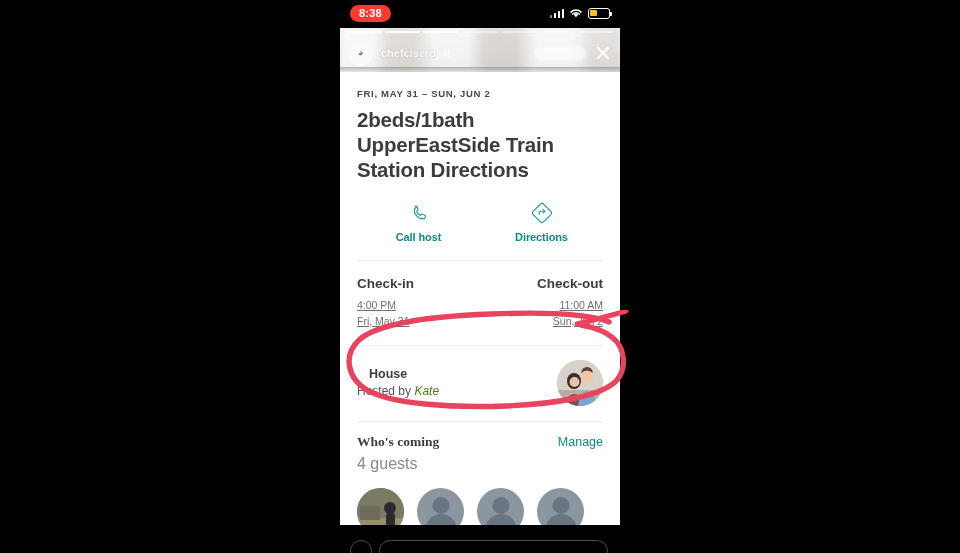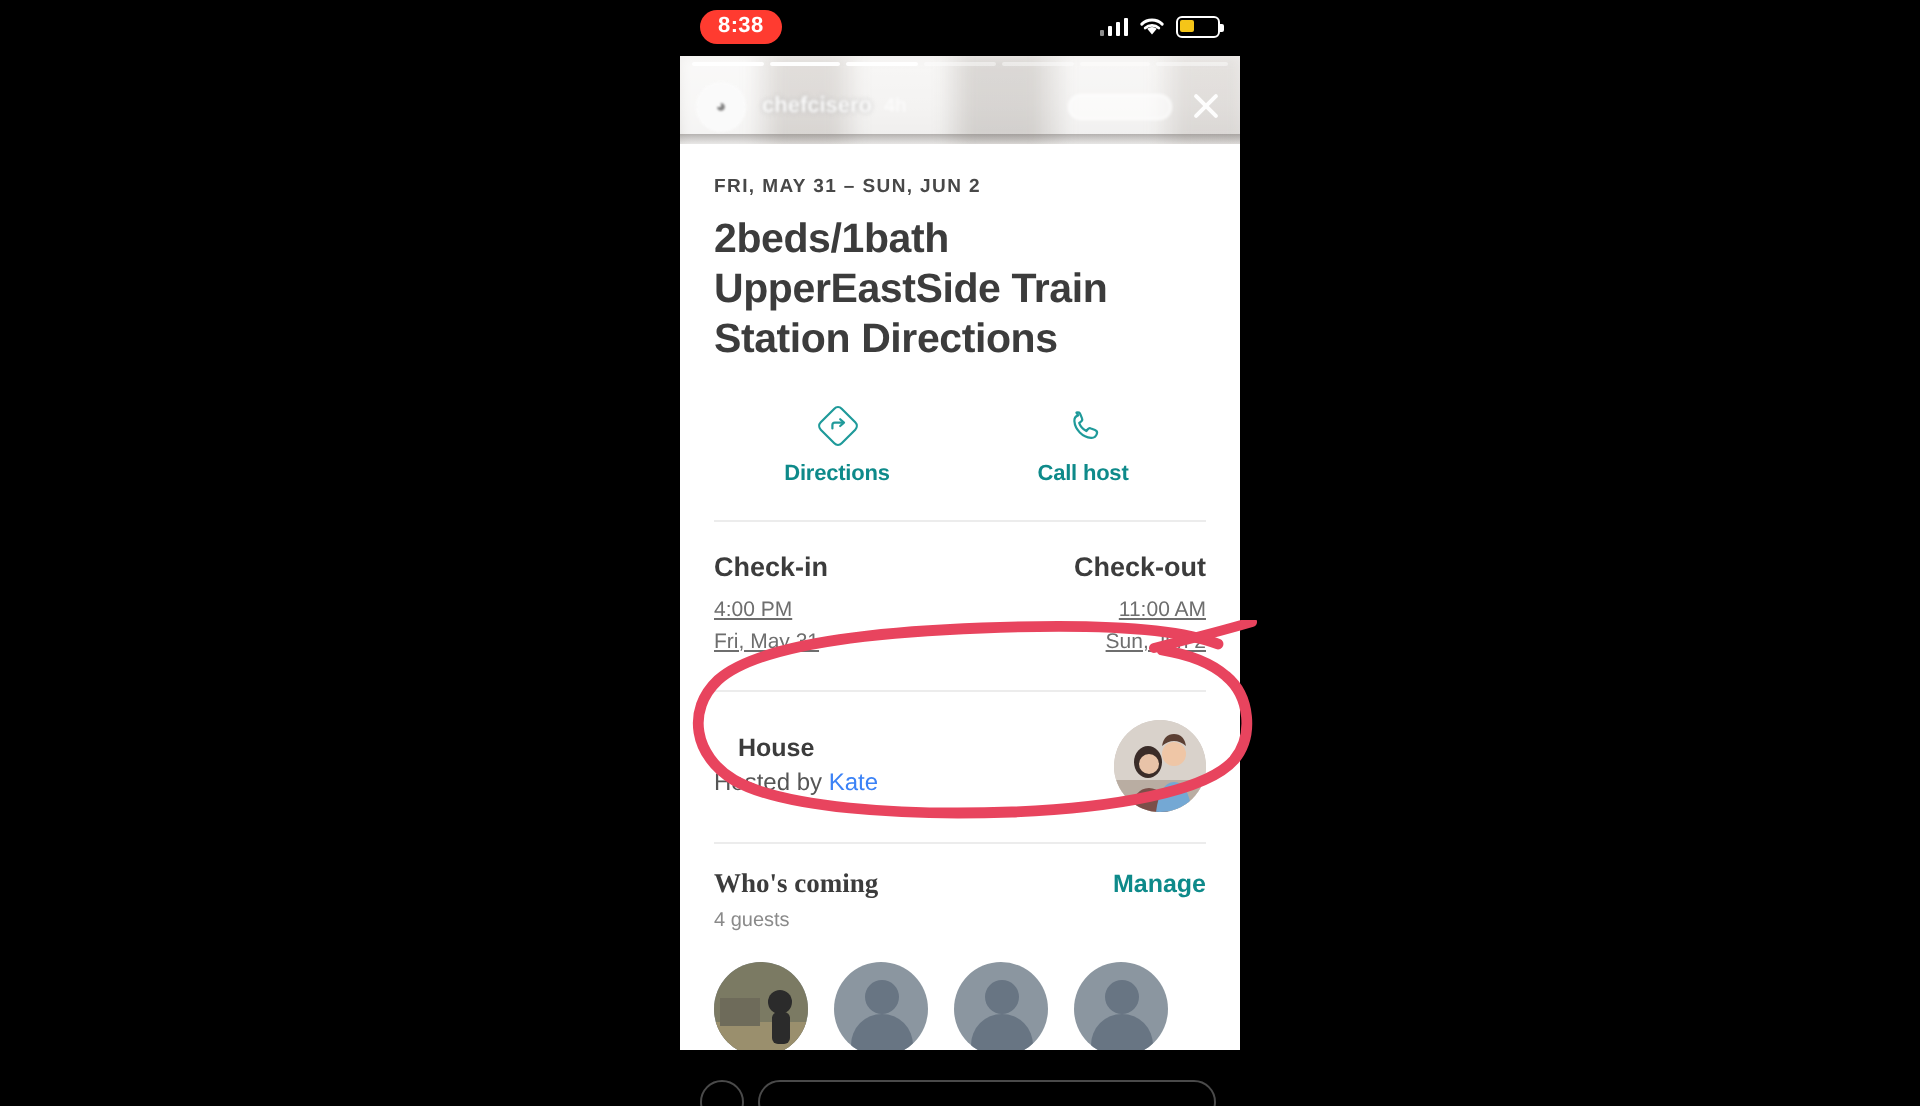--- a/index.html
+++ b/index.html
@@ -134,31 +134,31 @@
     font-size: 13.5px; font-weight: bold; color: #3c3c3c; margin-bottom: 7px;
   }
   .stay p { font-size: 10.5px; color: #6e6e6e; line-height: 1.45; text-decoration: underline; }
 
   .host-sec {
     display: flex; align-items: center; padding: 14px 0 15px; position: relative;
   }
   .host-txt { flex: 1; }
   .host-txt .h1 { font-size: 12.5px; font-weight: bold; color: #3c3c3c; padding-left: 12px; }
   .host-txt .h2 { font-size: 12px; color: #555; margin-top: 3px; }
-  .host-txt .h2 a { color: #3b82f6; text-decoration: none; }
+  .host-txt .h2 a { color: #4d7c0f; text-decoration: none; font-style: italic; }
   .host-pic {
     width: 46px; height: 46px; border-radius: 50%; flex: none; overflow: hidden;
     background: #cfc6c0;
   }
 
   .guests-sec { padding: 12px 0 0; }
   .guests-top { display: flex; align-items: baseline; }
   .guests-top h3 { font-size: 13.5px; font-weight: bold; color: #3c3c3c; flex: 1; font-family: Liberation Serif, serif; }
-  .manage { font-size: 12.5px; color: #0e8a8a; text-decoration: none; font-weight: bold; }
-  .gcount { font-size: 10px; color: #8a8a8a; margin-top: 5px; }
+  .manage { font-size: 12.5px; color: #0e8a8a; text-decoration: none; }
+  .gcount { font-size: 16px; color: #8a8a8a; margin-top: 5px; }
   .grow { display: flex; gap: 13px; margin-top: 15px; }
   .guest { width: 47px; text-align: center; }
   .gav {
     width: 47px; height: 47px; border-radius: 50%; overflow: hidden;
     background: #8b96a0; position: relative;
   }
   .gav.ph::before {
     content:""; position:absolute; left:50%; top:9px; width:17px; height:17px;
     transform: translateX(-50%); border-radius:50%; background:#687583;
   }
@@ -240,35 +240,35 @@
     <div class="body">
 
       <div class="dates">FRI, MAY 31 – SUN, JUN 2</div>
       <div class="title">2beds/1bath UpperEastSide Train Station Directions</div>
 
       <div class="actions">
 
         <div class="action">
           <div class="ic">
             <svg width="22" height="22" viewBox="0 0 22 22">
+              <path d="M7.2 4.3 c1.1-.5 1.7.1 2 .9 l.8 2c.3.7.1 1.2-.5 1.6l-.9.6c.5 1.6 1.9 3.2 3.6 4.1l.7-.9c.4-.5.9-.7 1.6-.4l2 .8c.8.3 1.3.9.9 2 -.4 1.2-1.6 2-2.9 1.9 -4.2-.3-8-4.1-8.3-8.3 -.1-1.3.7-2.5 1.9-2.9 z" fill="none" stroke="#1f9a9a" stroke-width="1.1" stroke-linejoin="round"></path>
+            </svg>
+          </div>
+          <div class="lbl">Call host</div>
+        </div>
+
+        <div class="action">
+          <div class="ic">
+            <svg width="22" height="22" viewBox="0 0 22 22">
               <rect x="3.6" y="3.6" width="14.8" height="14.8" rx="2.6" transform="rotate(45 11 11)" fill="none" stroke="#1f9a9a" stroke-width="1.1"></rect>
               <path d="M8.2 12.2 v-1.7 a1.2 1.2 0 0 1 1.2-1.2 h4" fill="none" stroke="#1f9a9a" stroke-width="1.1" stroke-linecap="round"></path>
               <path d="M12.1 7.6 l1.9 1.7 -1.9 1.7" fill="none" stroke="#1f9a9a" stroke-width="1.1" stroke-linecap="round" stroke-linejoin="round"></path>
             </svg>
           </div>
           <div class="lbl">Directions</div>
-        </div>
-
-        <div class="action">
-          <div class="ic">
-            <svg width="22" height="22" viewBox="0 0 22 22">
-              <path d="M7.2 4.3 c1.1-.5 1.7.1 2 .9 l.8 2c.3.7.1 1.2-.5 1.6l-.9.6c.5 1.6 1.9 3.2 3.6 4.1l.7-.9c.4-.5.9-.7 1.6-.4l2 .8c.8.3 1.3.9.9 2 -.4 1.2-1.6 2-2.9 1.9 -4.2-.3-8-4.1-8.3-8.3 -.1-1.3.7-2.5 1.9-2.9 z" fill="none" stroke="#1f9a9a" stroke-width="1.1" stroke-linejoin="round"></path>
-            </svg>
-          </div>
-          <div class="lbl">Call host</div>
         </div>
 
 
       </div>
 
       <div class="divider"></div>
 
       <div class="stay">
         <div class="col">
           <h3>Check-in</h3>

